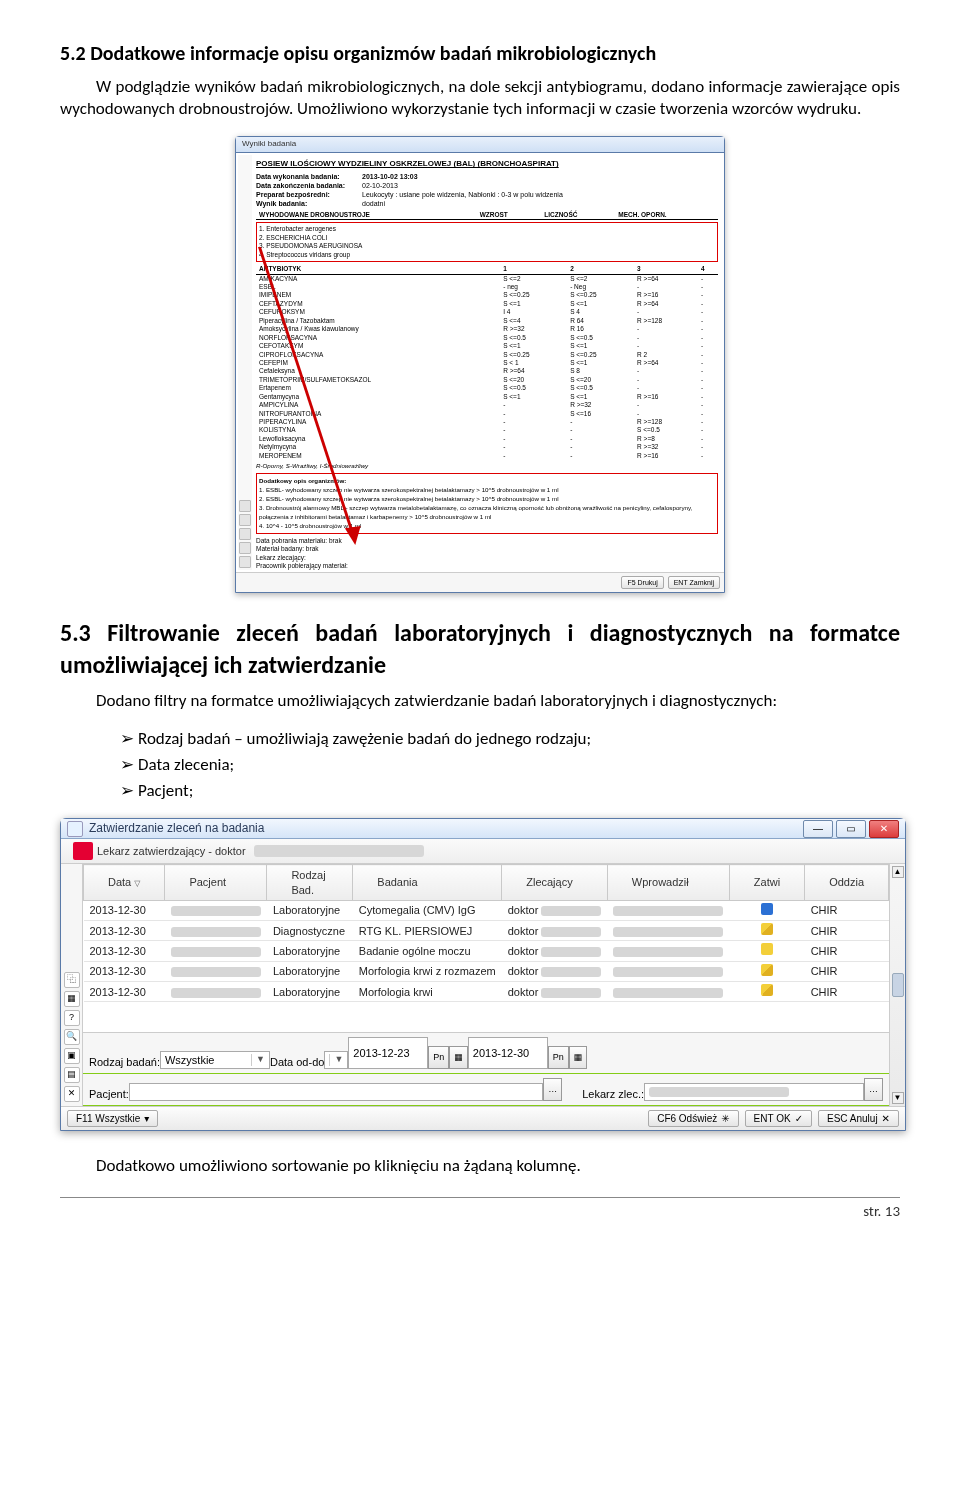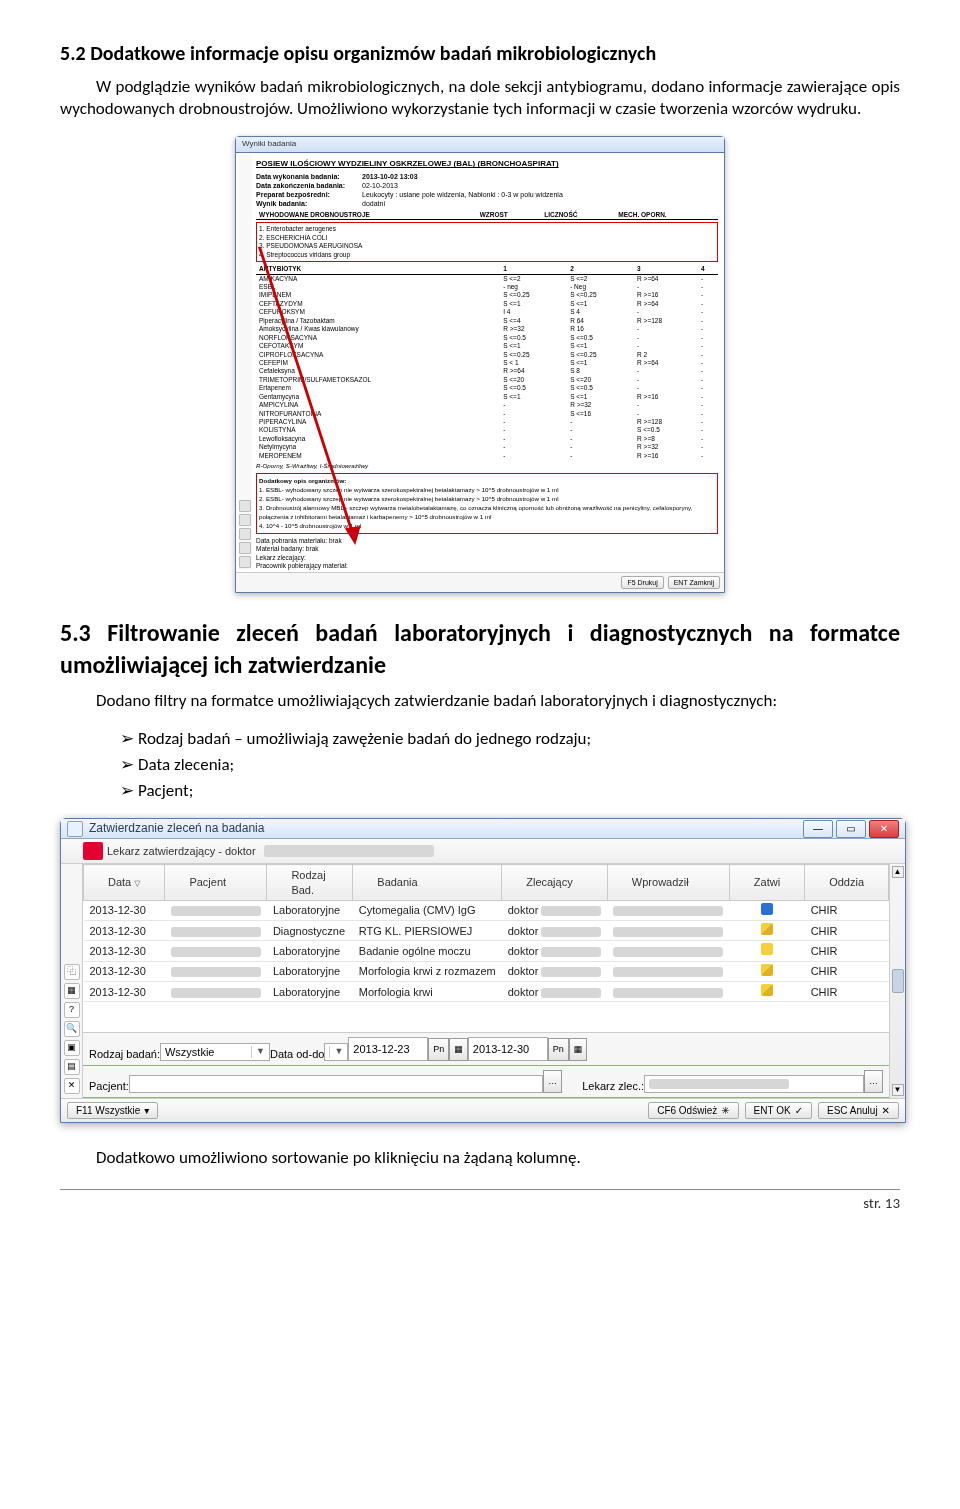--- a/index.html
+++ b/index.html
@@ -110,21 +110,21 @@
   }
   .win2 .titlebar .left{ display:flex; align-items:center; gap:6px;}
   .win2 .titlebar .icon-app { width:16px; height:16px; background:#e6f2ff; border:1px solid #99b; border-radius:2px;}
   .win2 .titlebar .title { font-size:12px; color:#2b3c5a;}
   .win2 .titlebar .wbtns { display:flex; gap:3px;}
   .win2 .titlebar .wb { width:30px; height:18px; border:1px solid #6f8aac; border-radius:2px; background:linear-gradient(#f5f9ff,#dbe7f6); display:flex; align-items:center; justify-content:center; font-size:10px;}
   .win2 .titlebar .wb.close { background:linear-gradient(#f08080,#dc3c3c); border-color:#a22; color:#fff;}
   .win2 .toolbar{
     background:linear-gradient(#fafafa,#eee);
     border-bottom:1px solid #ccc;
-    padding:3px 22px;
+    padding:3px 12px;
     display:flex; align-items:center; gap:4px;
   }
   .win2 .toolbar .red-ic{ width:20px; height:18px; background:#e40033; border-radius:2px;}
   .win2 .toolbar .lbl{ color:#333;}
   .win2 .toolbar .blur{ background:#d7d7d7; border-radius:3px; width:170px; height:12px; margin-left:4px;}
   .win2 .gridwrap{ display:flex; }
   .win2 .leftbar{
     width:22px; background:#f6f6f6; border-right:1px solid #ccc;
     display:flex; flex-direction:column; gap:3px; padding:4px 2px;
     align-items:center;
@@ -154,21 +154,21 @@
   .win2 .filters .row{
     display:flex; align-items:flex-end; 
     padding:4px 6px;
     border-bottom:1px solid #84cc16;
   }
   .win2 .filters .combo{
     border:1px solid #aaa; background:#fff; height:18px; padding:0 4px; display:flex; align-items:center; justify-content:space-between; min-width:110px;
   }
   .win2 .filters .combo .chev{ border-left:1px solid #ccc; padding-left:4px; color:#555; font-size:9px;}
   .win2 .filters .txt{ border:1px solid #aaa; background:#fff; height:18px; flex:1; }
-  .win2 .filters .datebox{ border:1px solid #aaa; background:#fff; height:24px; width:80px; padding:0 4px; display:flex; align-items:center;}
+  .win2 .filters .datebox{ border:1px solid #aaa; background:#fff; height:32px; width:80px; padding:0 4px; display:flex; align-items:center;}
   .win2 .filters .smbtn{ border:1px solid #999; background:linear-gradient(#fdfdfd,#e5e5e5); height:23px; padding:0 4px; font-size:9px; display:flex; align-items:center;}
   .win2 .statusbar{
     background:linear-gradient(#fdfdfd,#eaeaea);
     border-top:1px solid #ccc;
     display:flex; justify-content:space-between;
     padding:3px 6px;
   }
   .win2 .statusbar .sbtn{
     border:1px solid #aaa; background:linear-gradient(#fefefe,#e5e5e5);
     padding:1px 8px; border-radius:2px; font-size:10px; display:flex; align-items:center; gap:4px;

